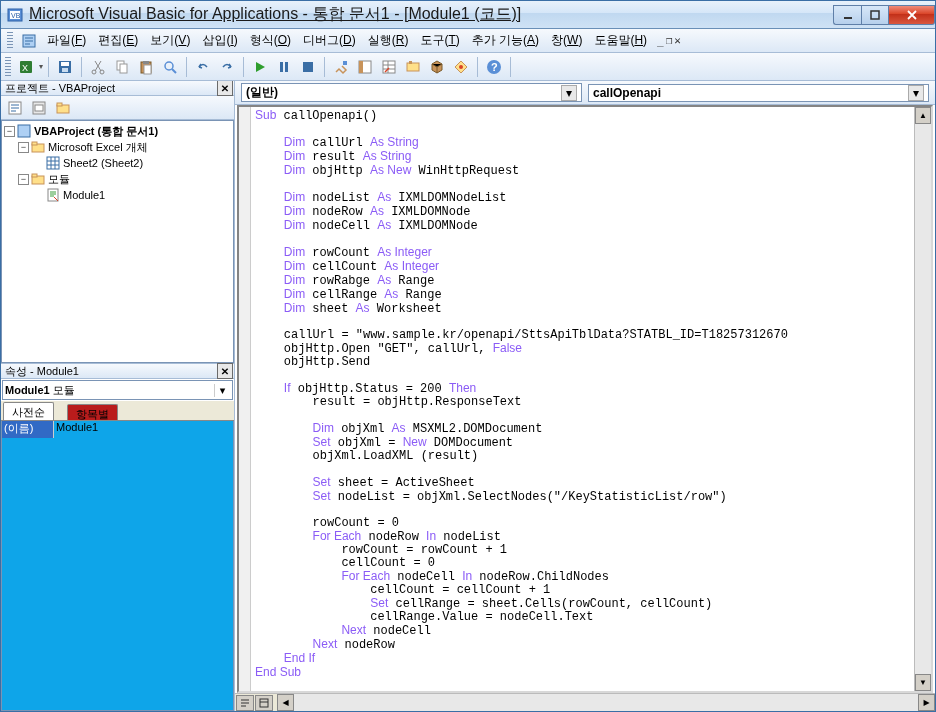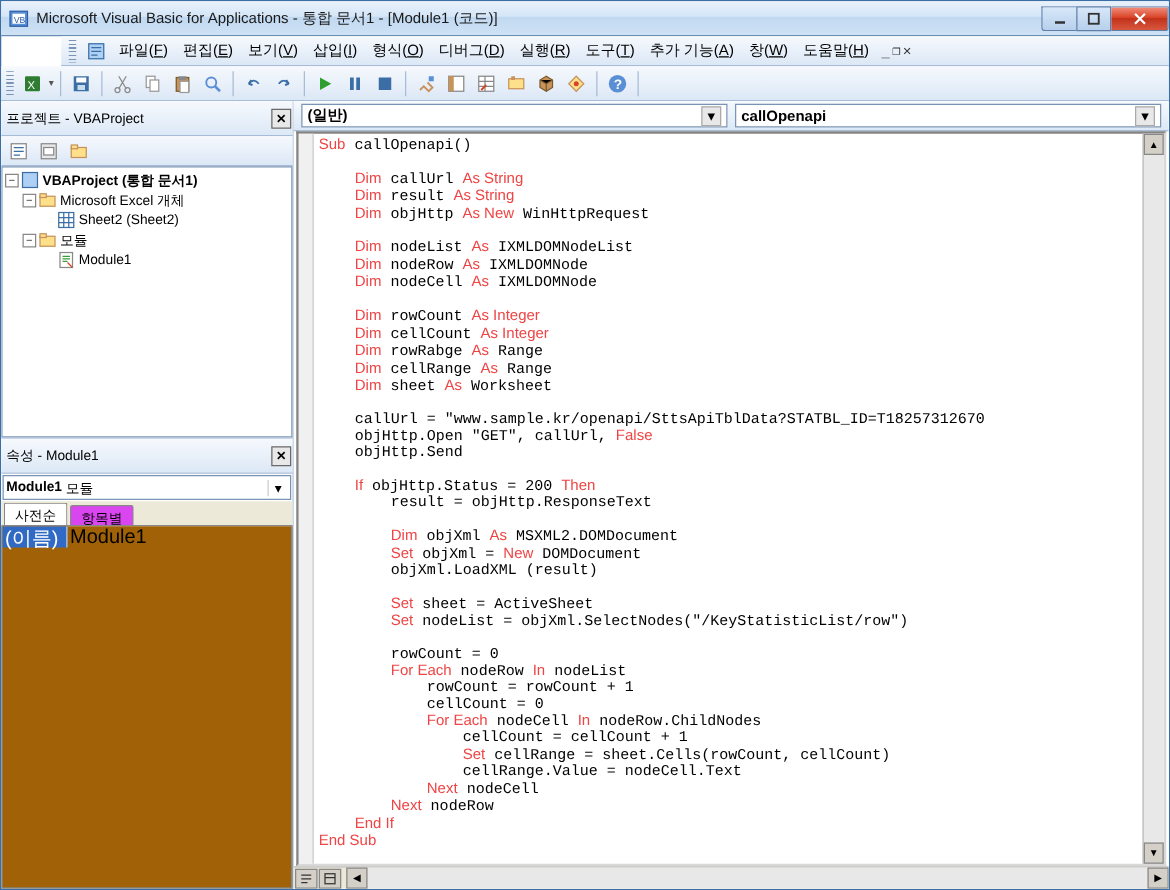--- a/index.html
+++ b/index.html
@@ -1,76 +1,76 @@
 <!DOCTYPE html>
 <html><head>
 <meta charset="utf-8">
 <style>
   * { margin:0; padding:0; box-sizing:border-box; font-family:"Segoe UI","Tahoma",sans-serif; }
   body { background:#fff; width:936px; height:712px; overflow:hidden; position:relative; }
   .window { width:936px; height:712px; border:1px solid #3a6ea5; background:#fff; display:flex; flex-direction:column; }
   .titlebar { height:28px; background:linear-gradient(to bottom,#e8f1fb 0%,#d5e6f8 45%,#c0d8f0 46%,#cfe2f5 100%); display:flex; align-items:center; padding-left:6px; border-bottom:1px solid #6a8fb7; }
   .titlebar .icon { width:16px; height:16px; margin-right:6px; display:flex; align-items:center; justify-content:center; }
-  .titlebar .title { font-size:12px; color:#1a1a1a; flex:1; }
+  .titlebar .title { font-size:16px; color:#1a1a1a; flex:1;text-decoration:underline; }
   .winbtns { display:flex; height:20px; margin-right:0; }
   .winbtn { height:20px; border:1px solid #5f7fa8; display:flex; align-items:center; justify-content:center; font-size:10px; color:#2a2a2a; }
   .winbtn.min { width:28px; background:linear-gradient(to bottom,#d7e7f8,#b7d0ec); border-radius:0 0 0 3px; border-right:none;}
   .winbtn.max { width:28px; background:linear-gradient(to bottom,#d7e7f8,#b7d0ec); }
   .winbtn.close { width:46px; background:linear-gradient(to bottom,#f08b7a,#d94326 45%,#c23019 46%,#d9573f); color:#fff; border-radius:0 0 3px 0; border-left:none;}
   
-  .menubar { height:24px; background:linear-gradient(to bottom,#f6f9fd,#dce8f6); border-bottom:1px solid #a7bcd6; display:flex; align-items:center; padding-left:2px; font-size:12px;margin-left:48px; }
+  .menubar { height:24px; background:linear-gradient(to bottom,#f6f9fd,#dce8f6); border-bottom:1px solid #a7bcd6; display:flex; align-items:center; padding-left:2px; font-size:12px; }
   .menubar .grip { width:6px; height:18px; background:repeating-linear-gradient(to bottom,#7a94b5 0,#7a94b5 1px,transparent 1px,transparent 3px); margin:0 4px; }
   .menubar .vba-ico { width:16px; height:16px; margin:0 4px; }
   .menubar .mitem { padding:2px 6px; cursor:default; }
   .menubar .mitem u { text-decoration:underline; }
   .question-box { margin-left:auto; width:140px; font-size:11px; color:#888; padding:2px 4px; }
   .mdictrl { display:flex; gap:2px; margin:0 6px 0 4px; align-items:center; }
   .mdictrl span { font-size:11px; color:#333; font-family:"Consolas",monospace; cursor:default; }
   
   .toolbar { height:28px; background:linear-gradient(to bottom,#f6f9fd,#dce8f6); border-bottom:1px solid #a7bcd6; display:flex; align-items:center; padding-left:2px; font-size:12px; gap:2px; }
   .toolbar .grip { width:6px; height:20px; background:repeating-linear-gradient(to bottom,#7a94b5 0,#7a94b5 1px,transparent 1px,transparent 3px); margin:0 2px; }
   .tbtn { width:22px; height:22px; display:flex; align-items:center; justify-content:center; border:1px solid transparent; }
   .tsep { width:1px; height:20px; background:#a7bcd6; margin:0 3px; }
   .tpos { font-size:11px; color:#333; padding:0 6px; min-width:220px; }
   
   .content { flex:1; display:flex; background:#fff; overflow:hidden; }
   .leftcol { width:234px; display:flex; flex-direction:column; border-right:1px solid #a7bcd6; }
-  .panel-head { height:28px; background:linear-gradient(to bottom,#f6f9fd,#dce8f6); border-bottom:1px solid #a7bcd6; display:flex; align-items:center; font-size:11px; padding-left:4px; }
+  .panel-head { height:15px; background:linear-gradient(to bottom,#f6f9fd,#dce8f6); border-bottom:1px solid #a7bcd6; display:flex; align-items:center; font-size:11px; padding-left:4px; }
   .panel-head .x { margin-left:auto; width:16px; height:16px; border:1px solid #6a6a6a; background:#e8e8e8; display:flex; align-items:center; justify-content:center; font-size:10px; font-weight:bold; margin-right:1px; }
   .panel-tools { height:24px; background:linear-gradient(to bottom,#f6f9fd,#dce8f6); border-bottom:1px solid #a7bcd6; display:flex; align-items:center; padding:0 4px; gap:4px; }
   .ptbtn { width:20px; height:20px; display:flex; align-items:center; justify-content:center; }
   .tree { flex:1; background:#fff; border:1px solid #7a94b5; margin:0; overflow:auto; font-size:11px; padding:2px 0; min-height:180px;}
   .tree-row { display:flex; align-items:center; height:16px; padding-left:2px; white-space:nowrap; }
   .tree-toggle { width:11px; height:11px; border:1px solid #888; display:flex; align-items:center; justify-content:center; font-size:9px; line-height:1; margin-right:2px; color:#333; background:#fff; }
   .tree-spacer { display:inline-block; }
   .tree-icon { width:14px; height:14px; margin-right:3px; display:inline-flex; align-items:center; justify-content:center; }
   .tree-label { font-size:11px; }
   .tree-label.bold { font-weight:bold; }
   
   .props { display:flex; flex-direction:column; border-top:1px solid #a7bcd6; }
   .props .combo { height:20px; display:flex; align-items:center; border:1px solid #7a94b5; margin:1px; padding:0 2px; font-size:11px; background:#fff; }
   .props .combo .b { font-weight:bold; }
   .props .combo .dd { margin-left:auto; width:16px; text-align:center; border-left:1px solid #ccc; }
-  .props .tabs { display:flex; height:20px; font-size:11px; border-bottom:1px solid #888; background:#ece9d8; }
+  .props .tabs { display:flex; height:20px; font-size:11px; border-bottom:1px solid #888; background:#ece9d8;gap:11px; }
   .props .tab { padding:2px 8px; border:1px solid #888; border-bottom:none; background:#fff; margin-top:1px; margin-left:2px;border-radius:2px 2px 0 0;}
-  .props .tab.inactive { background:#d946ef; margin-top:3px; }
-  .props .grid { flex:1; background:#a16207; border:1px solid #7a94b5; border-top:none; overflow:auto; font-size:16px; min-height:290px;}
+  .props .tab.inactive { background:#b91c1c; margin-top:3px; }
+  .props .grid { flex:1; background:#0ea5e9; border:1px solid #7a94b5; border-top:none; overflow:auto; font-size:11px; min-height:290px;}
   .props .grow { display:flex; height:17px; }
   .props .grow .k { width:52px; background:#316ac5; color:#fff; padding-left:2px; border-right:1px solid #ccc; }
   .props .grow .v { flex:1; padding-left:2px; }
   
   .code-area { flex:1; display:flex; flex-direction:column; background:#fff; }
-  .code-combos { height:24px; display:flex; gap:6px; padding:2px 6px; background:linear-gradient(to bottom,#f6f9fd,#dce8f6); border-bottom:1px solid #a7bcd6;}
+  .code-combos { height:24px; display:flex; gap:6px; padding:2px 6px; background:linear-gradient(to bottom,#f6f9fd,#dce8f6); border-bottom:1px solid #a7bcd6;align-items:center;}
   .code-combo { flex:1; border:1px solid #7a94b5; background:#fff; display:flex; align-items:center; font-size:12px; padding:0 4px; }
   .code-combo .b { font-weight:bold; }
   .code-combo .dd { margin-left:auto; width:16px; text-align:center; background:#e8e8e8; border:1px solid #aaa; height:16px; line-height:14px;}
   .code-body { flex:1; position:relative; border:2px inset #d8d8d8; margin:0 2px; display:flex; }
   .code-margin { width:12px; background:#f0f0f0; border-right:1px solid #ccc; }
   .code-text { flex:1; font-family:"Consolas","Courier New",monospace; font-size:12px; line-height:13px; white-space:pre; padding:2px 4px; overflow:hidden; color:#000; }
-  .kw { color:#ef4444; }
+  .kw { color:#8b5cf6; }
   .vscroll { width:17px; background:#e8e8e8; border-left:1px solid #bbb; display:flex; flex-direction:column; }
   .vscroll .arr { height:17px; background:#d4d0c8; border:1px solid #888; display:flex; align-items:center;justify-content:center;font-size:8px;}
   .vscroll .track { flex:1; }
   .status-strip { height:18px; display:flex; align-items:center; border-top:1px solid #bbb; background:#ece9d8;}
   .status-strip .sbtn { width:18px; height:16px; border:1px solid #888; background:#d4d0c8; margin-left:1px; display:flex;align-items:center;justify-content:center;font-size:9px;}
   .hscroll { flex:1; display:flex; height:17px; background:#e8e8e8; margin-left:4px;}
   .hscroll .arr { width:17px; background:#d4d0c8; border:1px solid #888; display:flex;align-items:center;justify-content:center;font-size:8px;}
   .hscroll .track { flex:1; }
   
   svg { display:block; }

